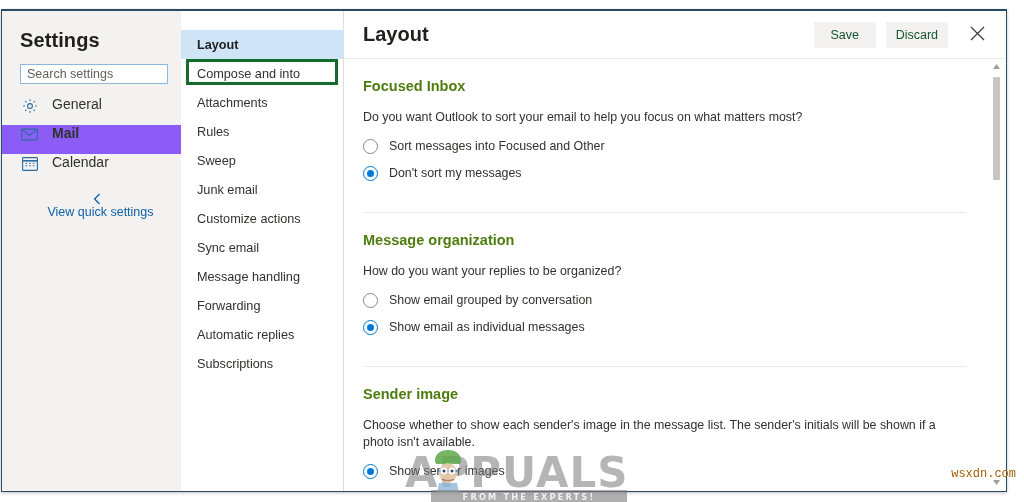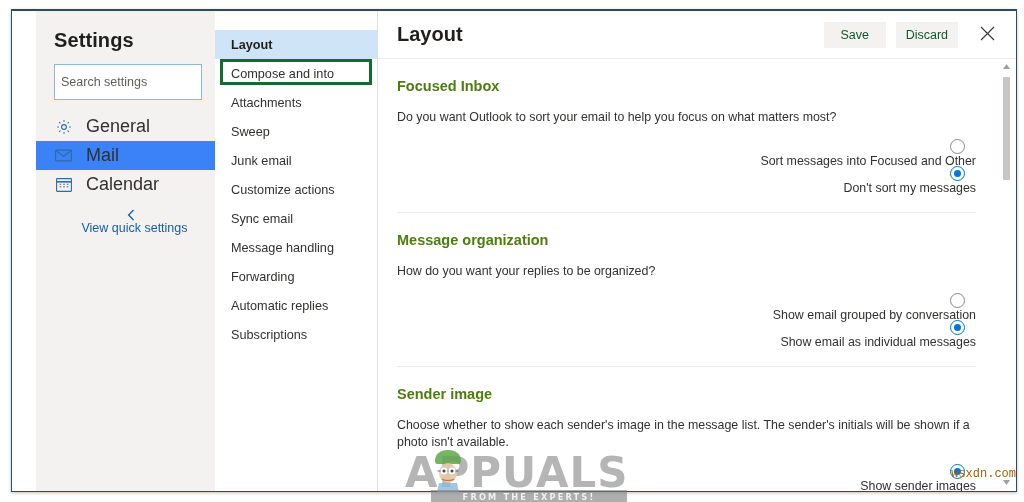--- a/index.html
+++ b/index.html
@@ -15,76 +15,74 @@
   #stage {
     position: relative;
     width: 1024px;
     height: 502px;
     background: #ffffff;
   }
 
   
   #settings-window {
     position: absolute;
-    left: 11px;
+    left: 1px;
     top: 9px;
     width: 1006px;
     height: 483px;
     background: #ffffff;
     border: 1px solid #2b4a66;
     border-top-width: 2px;
     box-sizing: border-box;
     display: flex;
     overflow: hidden;
     box-shadow: 0 1px 3px rgba(0,0,0,0.25);
-    padding-left: 24px;
   }
 
   
   #left-pane {
     width: 179px;
     flex: 0 0 179px;
     background: #f3f2f1;
     position: relative;
     box-sizing: border-box;
   }
   #settings-title {
     font-size: 20px;
     color: #201f1e;
     font-weight: 600;
     padding: 18px 0 0 18px;
     letter-spacing: .1px;
   }
   #search-wrap { padding: 12px 14px 0 18px; }
   #search-input {
     width: 148px;
-    height: 36px;
+    height: 20px;
     box-sizing: border-box;
     border: 1px solid #8cb8df;
     background: #ffffff;
     font-size: 12.5px;
     color: #323130;
     padding: 0 6px;
     font-family: "Liberation Sans", sans-serif;
     outline: none;
   }
   #search-input::placeholder { color: #605e5c; }
 
   .cat-list { margin-top: 12px; }
   .cat-item {
     display: flex;
-    align-items: center;
     height: 29px;
     padding-left: 18px;
-    font-size: 18px;
+    font-size: 14px;
     color: #323130;
     cursor: default;
     box-sizing: border-box;
   }
-  .cat-item.selected { background: #3b82f6; font-weight: 400; }
+  .cat-item.selected { background: #8b5cf6; font-weight: 700; }
   .cat-icon {
     width: 19px; height: 19px;
     flex: 0 0 19px;
     margin-right: 13px;
     color: #2b6ca3;
     display: flex; align-items: center; justify-content: center;
   }
   .cat-icon svg { display: block; }
 
   #quick-settings-link {
@@ -203,24 +201,23 @@
   }
   .section-desc {
     font-size: 12.4px;
     color: #323130;
     line-height: 17px;
     margin-bottom: 13px;
     max-width: 586px;
   }
   .radio-row {
     display: flex;
-    align-items: flex-end;
+    align-items: flex-start;
     height: 27px;
     cursor: pointer;
-    flex-direction: column;
   }
   .radio {
     width: 15px; height: 15px;
     flex: 0 0 15px;
     border-radius: 50%;
     border: 1px solid #8a8886;
     background: #ffffff;
     box-sizing: border-box;
     margin-right: 11px;
     position: relative;
@@ -381,20 +378,23 @@
     <div id="nav-pane">
 
       <div class="nav-item active">
         <span>Layout</span>
       </div>
       <div class="nav-item highlighted">
         <span>Compose and into</span>
       </div>
       <div class="nav-item">
         <span>Attachments</span>
+      </div>
+      <div class="nav-item">
+        <span>Rules</span>
       </div>
       <div class="nav-item">
         <span>Sweep</span>
       </div>
       <div class="nav-item">
         <span>Junk email</span>
       </div>
       <div class="nav-item">
         <span>Customize actions</span>
       </div>

